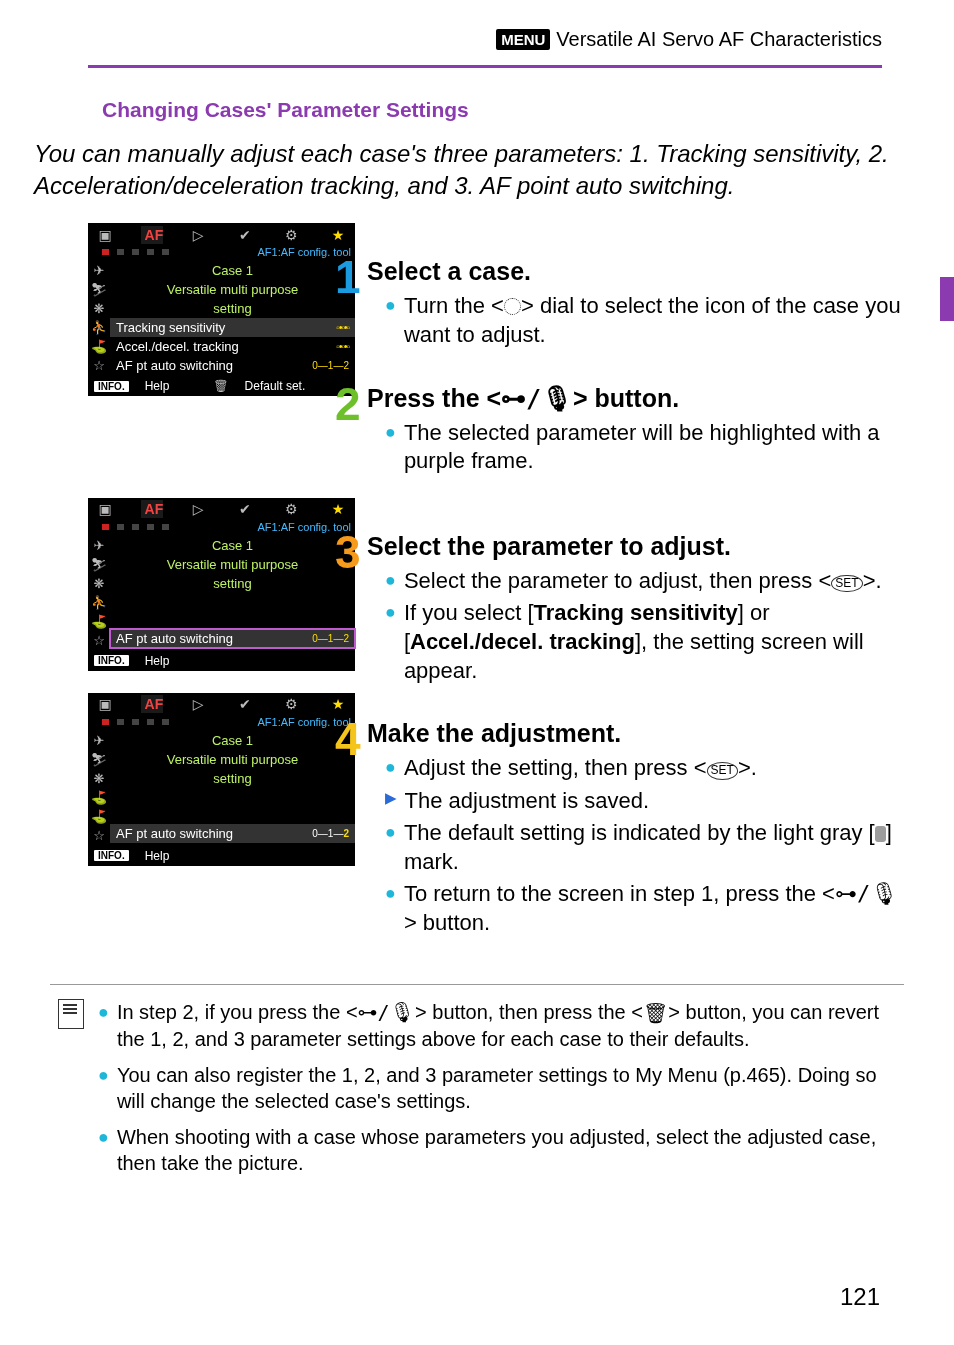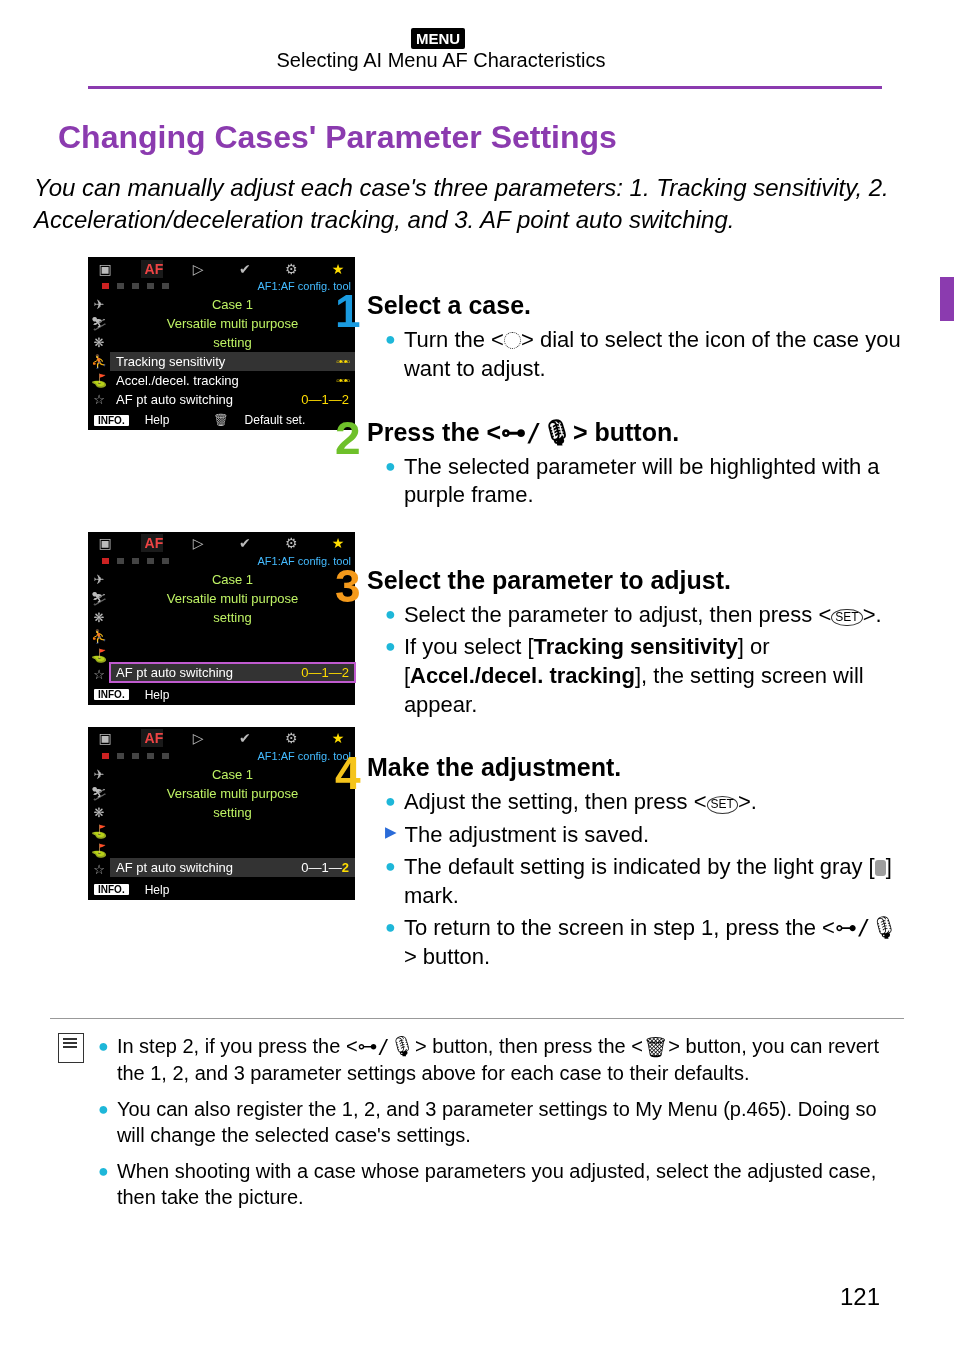--- a/index.html
+++ b/index.html
@@ -10,21 +10,20 @@
     background: #fff;
     position: relative;
     color: #000;
   }
   .header {
     display: flex;
     justify-content: flex-end;
     align-items: center;
     padding: 28px 72px 0 0;
     font-size: 20px;
-    flex-direction: column;
   }
   .header .menu-badge {
     background: #000;
     color: #fff;
     font-weight: bold;
     font-size: 15px;
     padding: 2px 5px;
     margin-right: 6px;
     border-radius: 2px;
   }
@@ -37,22 +36,22 @@
     position: absolute;
     right: 0;
     top: 277px;
     width: 14px;
     height: 44px;
     background: #8b3baf;
   }
   .section-title {
     color: #8b3baf;
     font-weight: bold;
-    font-size: 32px;
-    margin: 30px 0 16px 58px;
+    font-size: 21px;
+    margin: 30px 0 16px 102px;
   }
   .intro {
     font-size: 24px;
     line-height: 1.32;
     margin: 0 60px 22px 34px;
     font-style: italic;
   }
   .row {
     display: flex;
     align-items: flex-start;
@@ -83,21 +82,21 @@
   .dots .lbl { margin-left:auto; font-size:11px; color:#4bf; padding-right:4px;}
   .screenshot .leftbar { display:flex;}
   .leftbar .icons { width:22px; display:flex; flex-direction:column; gap:1px; padding-top:2px;}
   .leftbar .icons div { height:18px; font-size:13px; text-align:center; color:#bbb;}
   .leftbar .body { flex:1;}
   .body .ctr { text-align:center; padding:2px 0; color:#bef264;}
   .body .param { display:flex; justify-content:space-between; padding:2px 6px; align-items:center;}
   .body .param.sel { background:#333;}
   .body .param.pframe { outline:2px solid #c05bcf; outline-offset:-1px;}
   .body .param .diag { font-size:10px; color:#fd0; letter-spacing:-1px;}
-  .body .param .diag2 { font-size:13px; color:#fd0;}
+  .body .param .diag2 { font-size:10px; color:#fd0;}
   .screenshot .foot { display:flex; gap:16px; align-items:center; padding:3px 6px; font-size:12px;}
   .foot .info { background:#fff; color:#000; font-weight:bold; padding:0 4px; font-size:10px; border-radius:1px;}
   .foot .trash { font-size:12px; color:#bbb;}
   .step-col { flex:1; padding-right:50px;}
   .step-num {
     font-size: 46px;
     font-weight: 800;
     line-height: 0.9;
     position: absolute;
     margin-left: -32px;
@@ -137,21 +136,21 @@
   .page-num {
     position:absolute; right:74px; bottom:34px; font-size:24px;
   }
   .screenshot-stack .screenshot { margin-bottom:22px;}
 </style>
 </head>
 <body>
 
 <div class="header">
   <span class="menu-badge">MENU</span>
-  <span> Selecting AI Menu AF Characteristics</span>
+  <span> Versatile AI Servo AF Characteristics</span>
 </div>
 <div class="purple-bar"></div>
 <div class="edge-tab"></div>
 
 <div class="section-title">Changing Cases' Parameter Settings</div>
 <div class="intro">You can manually adjust each case's three parameters: 1. Tracking sensitivity, 2. Acceleration/deceleration tracking, and 3. AF point auto switching.</div>
 
 <div class="row">
   <div class="screenshot">
     <div class="tabs">

